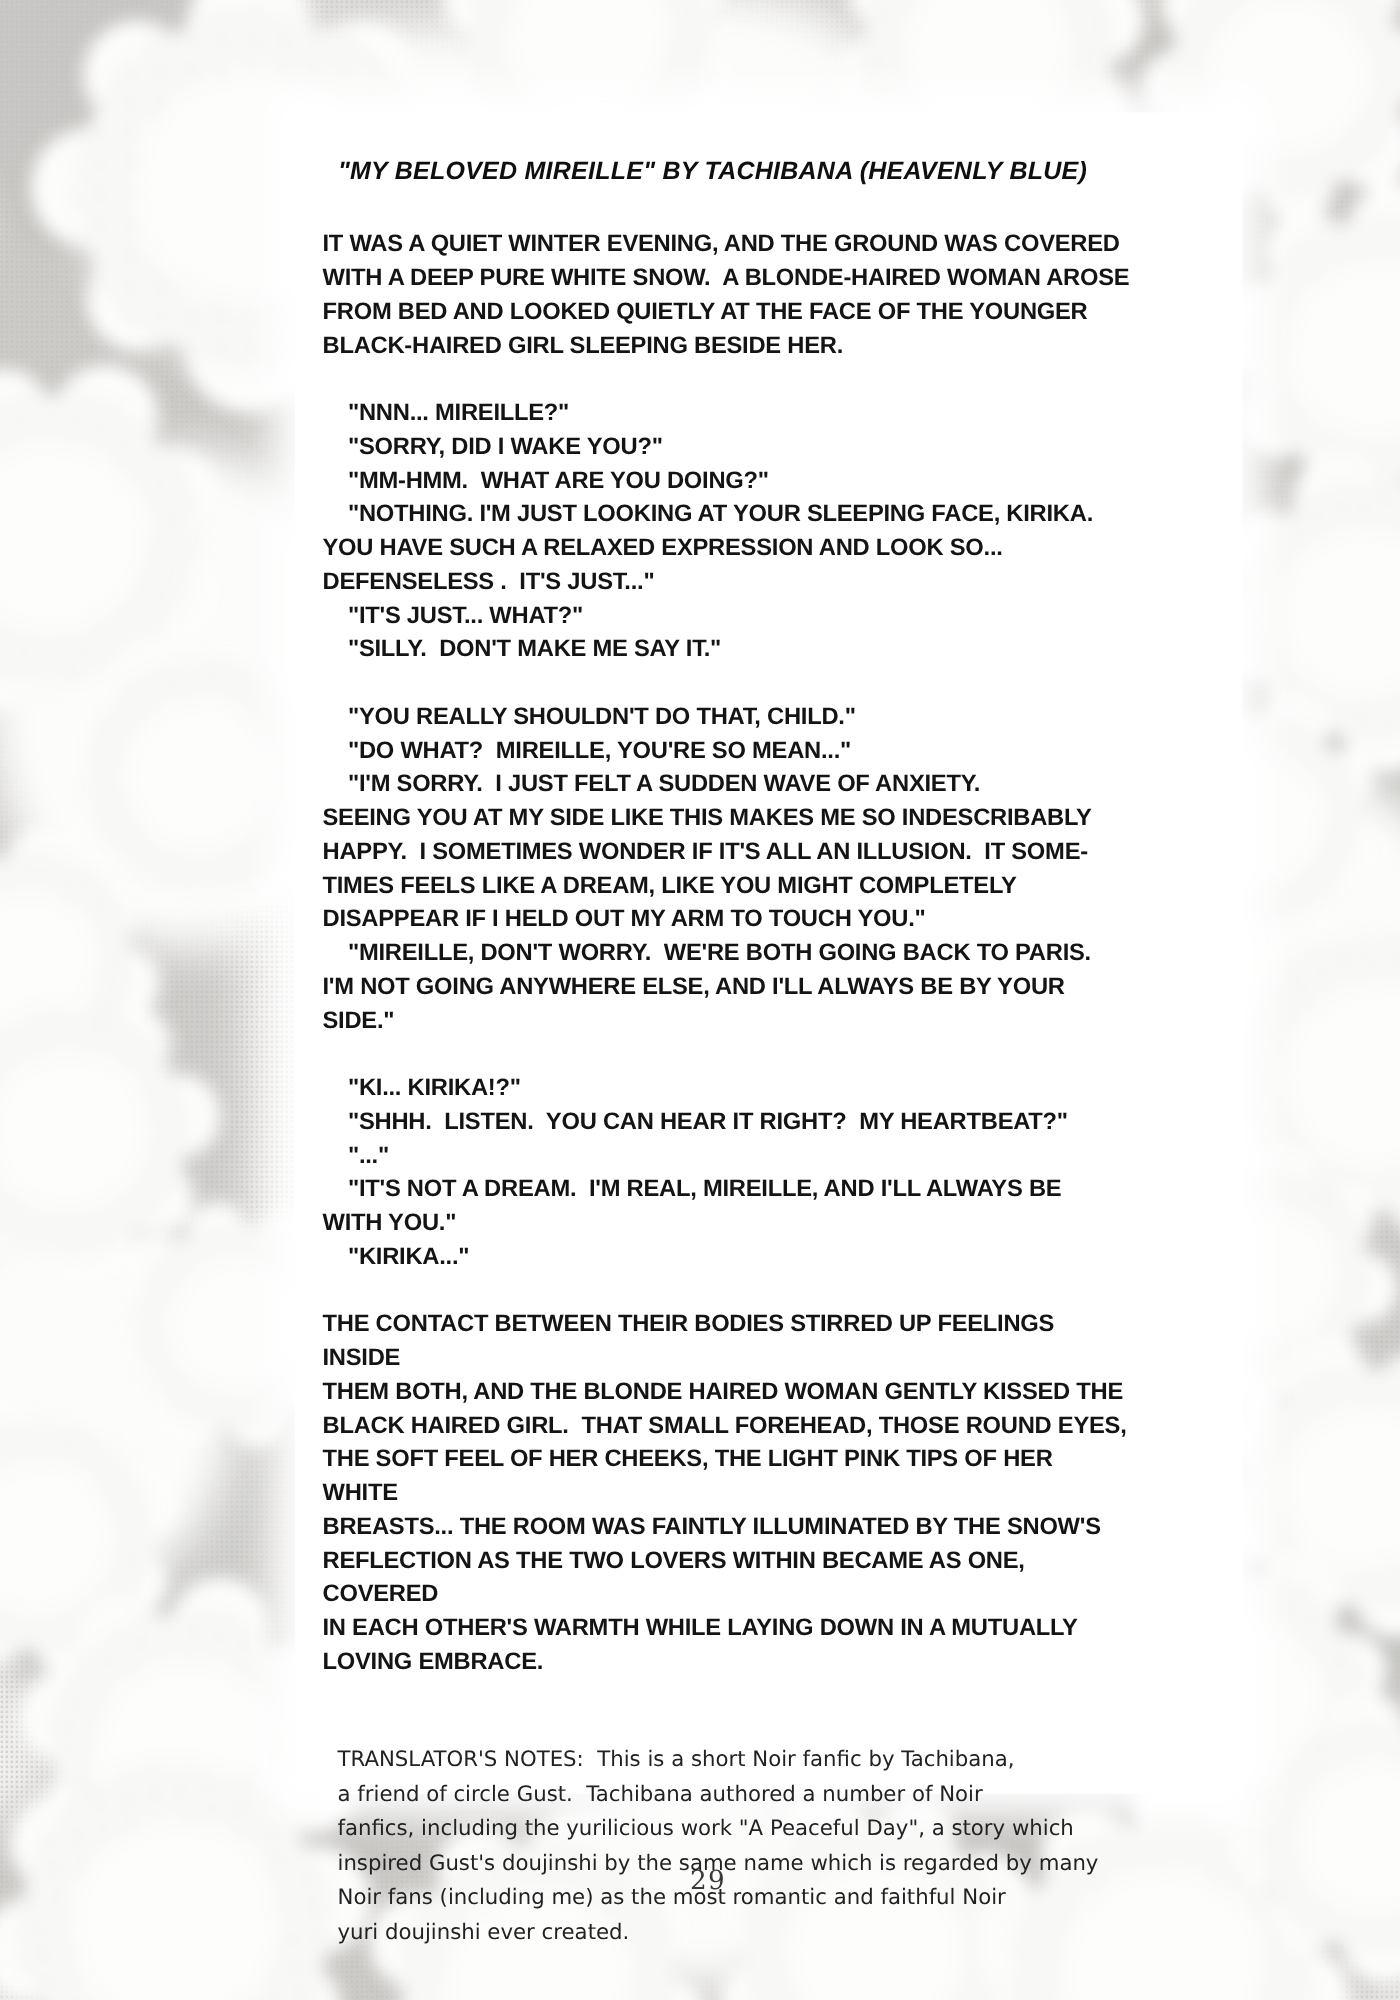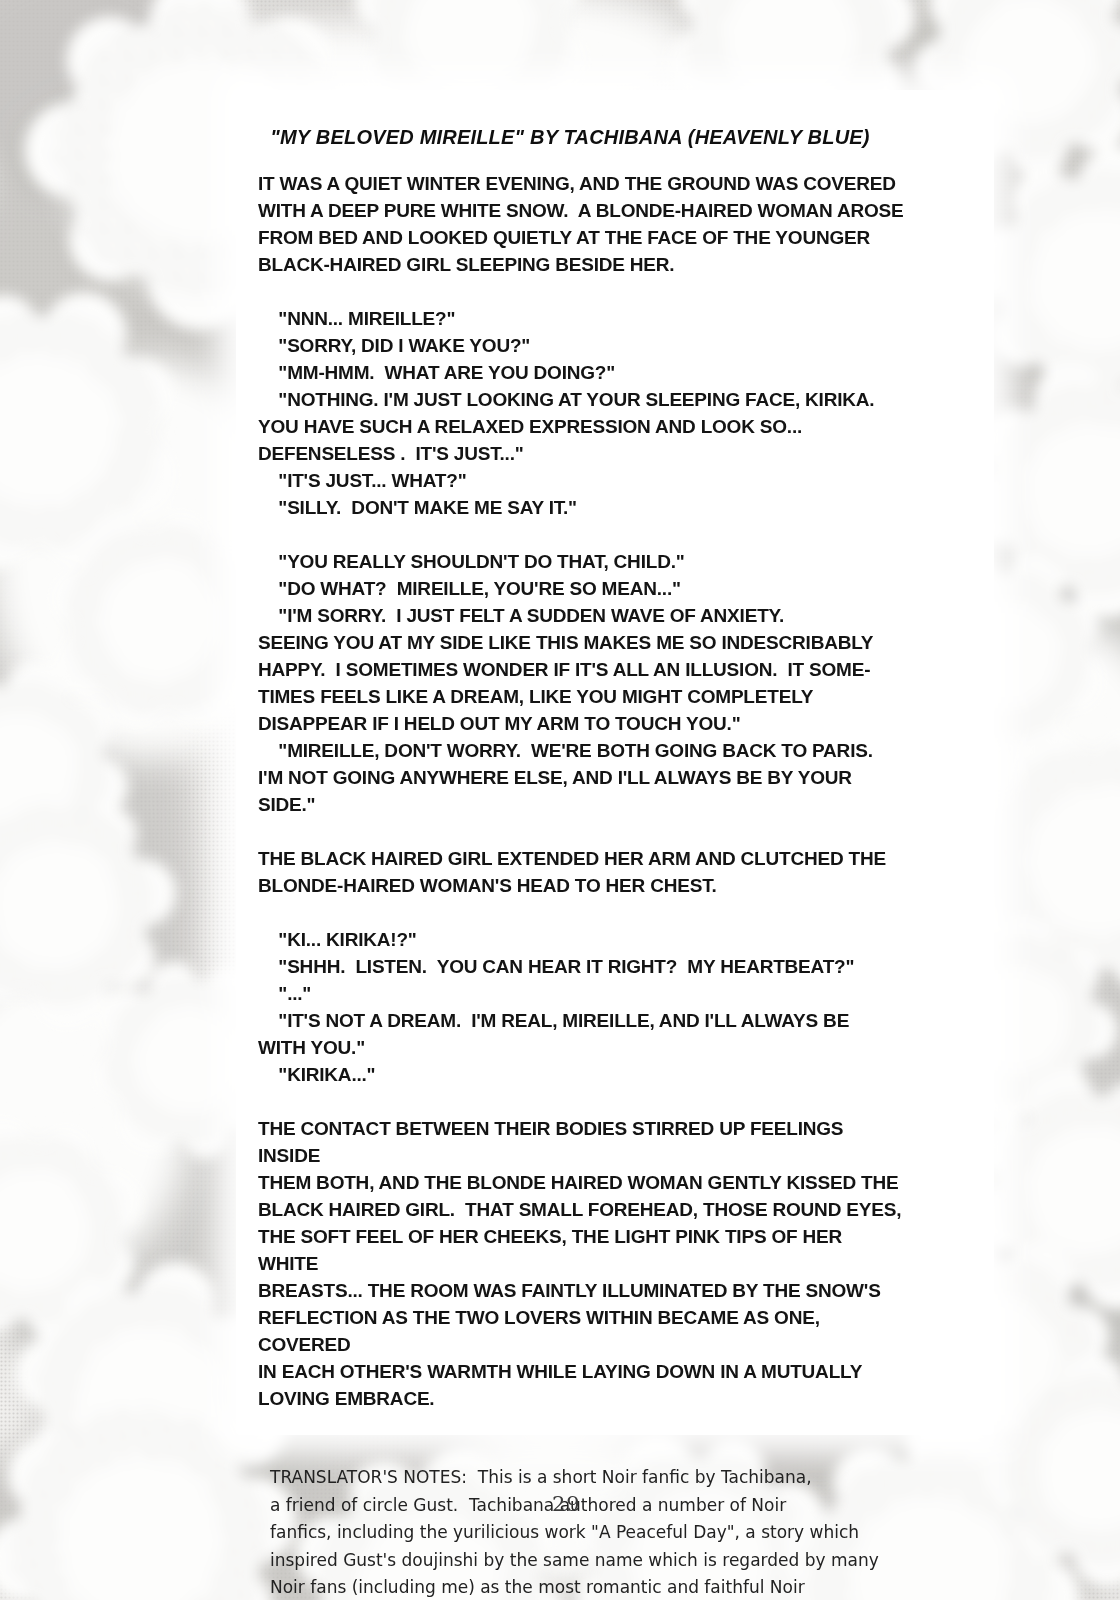--- a/index.html
+++ b/index.html
@@ -35,21 +35,21 @@
     white-space: pre-wrap;
   }
   .story-blocks { width: 648px; }
   .story-block {
     white-space: pre-wrap;
     font: bold 19px/27px "Liberation Sans", sans-serif;
     color: #141414;
     margin: 27px 0 0 0;
     letter-spacing: -0.2px;
   }
-  .story-blocks .story-block:first-child { margin-top: 20px; }
+  .story-blocks .story-block:first-child { margin-top: 32px; }
   .notes {
     margin: 52px 0 0 12px;
     width: 660px;
   }
   .notes-block {
     white-space: pre-wrap;
     font: 17px/27.5px "DejaVu Sans", sans-serif;
     color: #222222;
     margin: 27px 0 0 0;
   }
@@ -171,22 +171,20 @@
       <div class="story-block">    "YOU REALLY SHOULDN'T DO THAT, CHILD."
     "DO WHAT?  MIREILLE, YOU'RE SO MEAN..."
     "I'M SORRY.  I JUST FELT A SUDDEN WAVE OF ANXIETY.
 SEEING YOU AT MY SIDE LIKE THIS MAKES ME SO INDESCRIBABLY
 HAPPY.  I SOMETIMES WONDER IF IT'S ALL AN ILLUSION.  IT SOME-
 TIMES FEELS LIKE A DREAM, LIKE YOU MIGHT COMPLETELY
 DISAPPEAR IF I HELD OUT MY ARM TO TOUCH YOU."
     "MIREILLE, DON'T WORRY.  WE'RE BOTH GOING BACK TO PARIS.
 I'M NOT GOING ANYWHERE ELSE, AND I'LL ALWAYS BE BY YOUR
 SIDE."</div>
-      <div class="story-block">THE BLACK HAIRED GIRL EXTENDED HER ARM AND CLUTCHED THE
-BLONDE-HAIRED WOMAN'S HEAD TO HER CHEST.</div>
       <div class="story-block">    "KI... KIRIKA!?"
     "SHHH.  LISTEN.  YOU CAN HEAR IT RIGHT?  MY HEARTBEAT?"
     "..."
     "IT'S NOT A DREAM.  I'M REAL, MIREILLE, AND I'LL ALWAYS BE
 WITH YOU."
     "KIRIKA..."</div>
       <div class="story-block">THE CONTACT BETWEEN THEIR BODIES STIRRED UP FEELINGS INSIDE
 THEM BOTH, AND THE BLONDE HAIRED WOMAN GENTLY KISSED THE
 BLACK HAIRED GIRL.  THAT SMALL FOREHEAD, THOSE ROUND EYES,
 THE SOFT FEEL OF HER CHEEKS, THE LIGHT PINK TIPS OF HER WHITE

